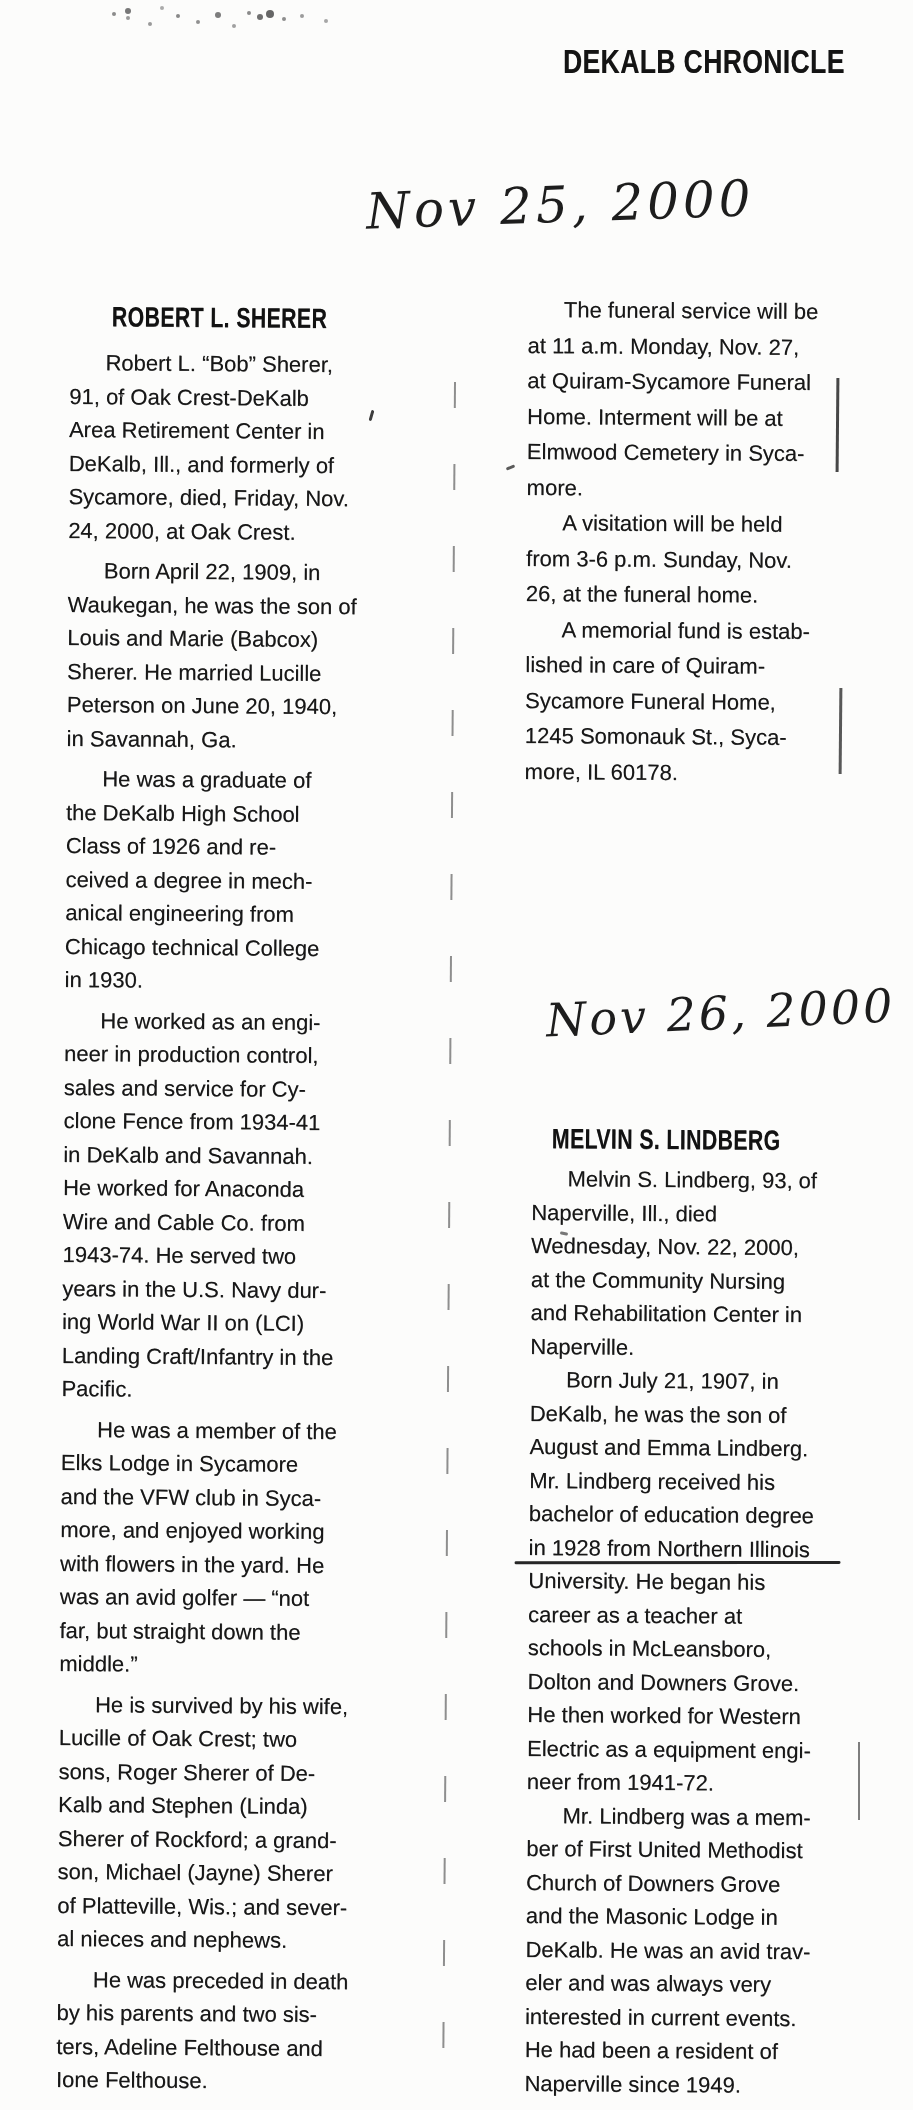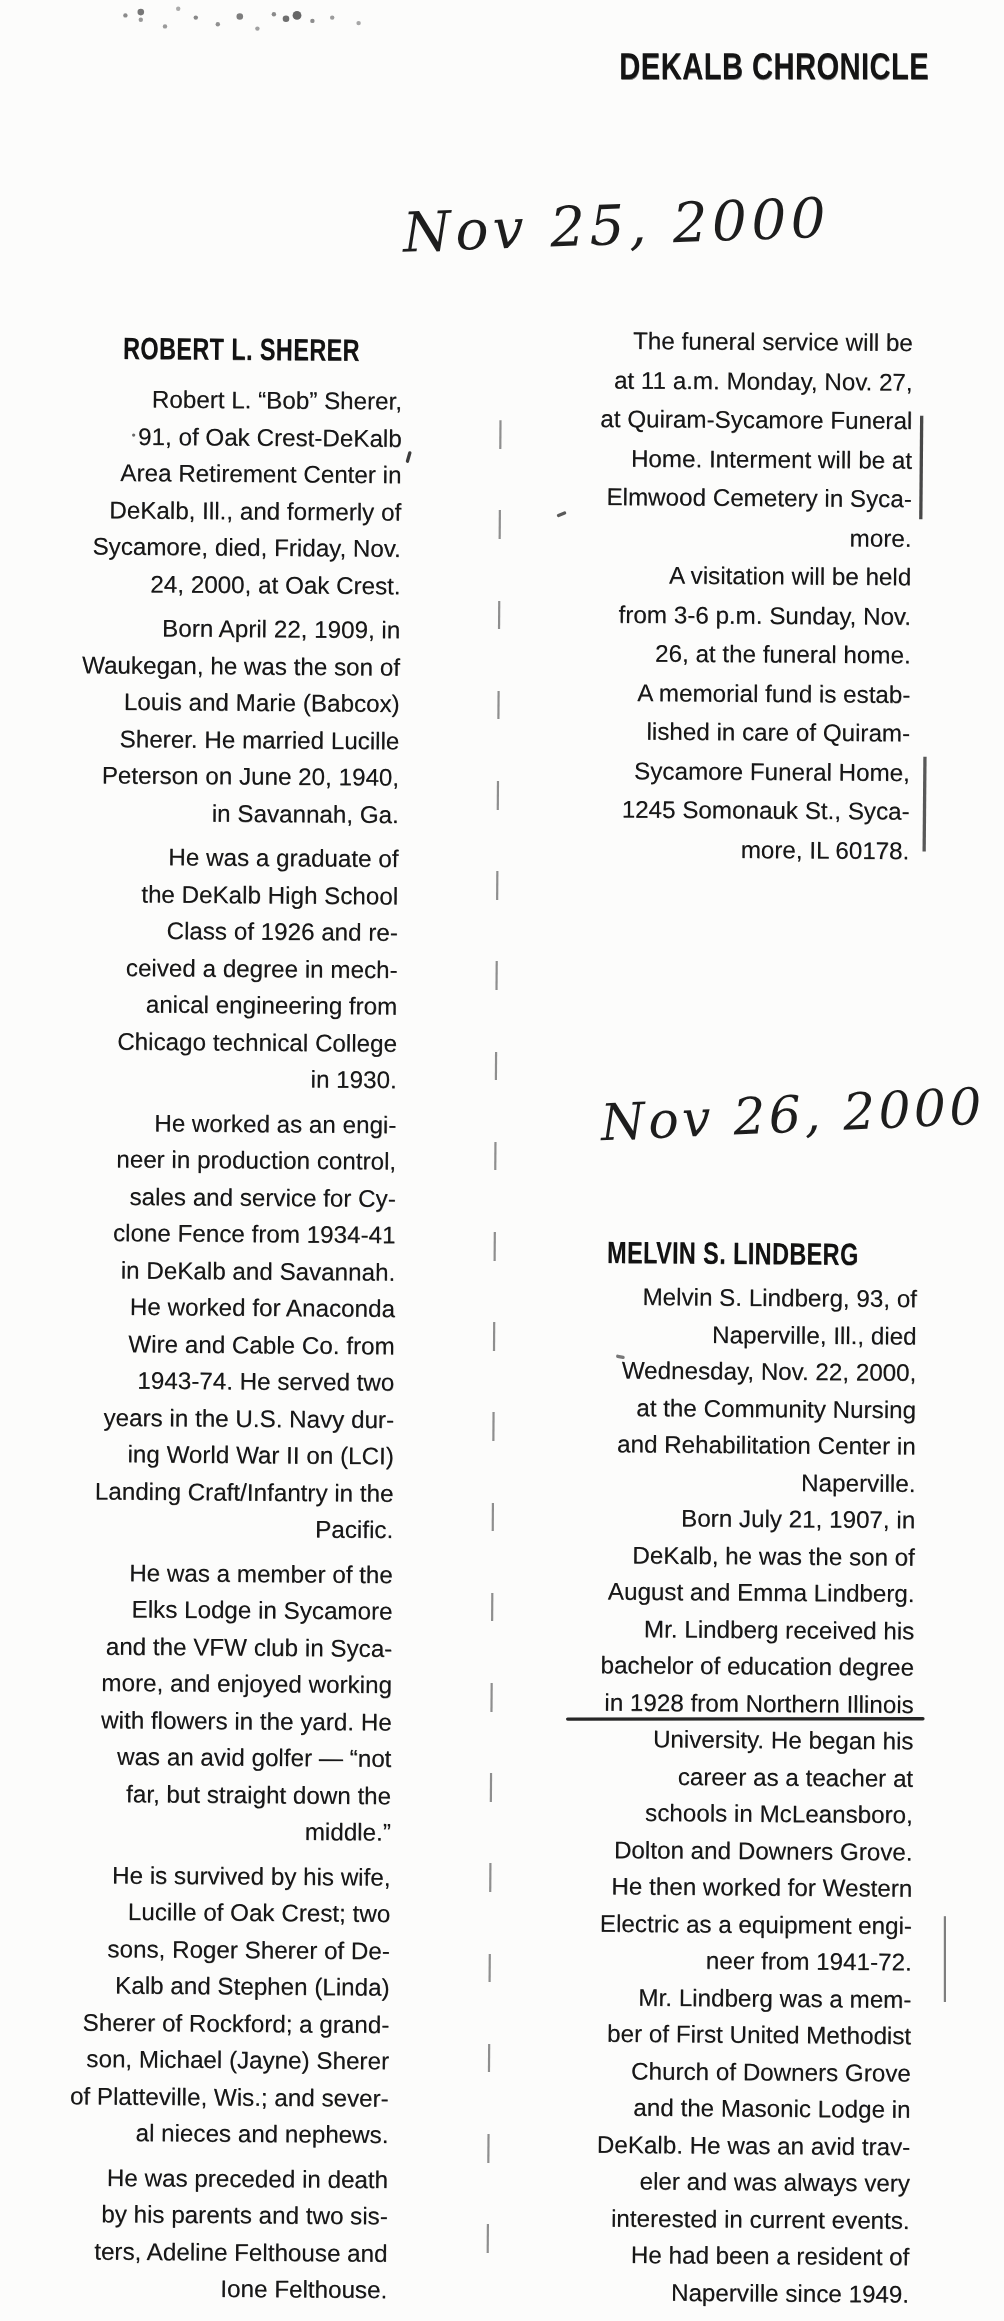--- a/index.html
+++ b/index.html
@@ -4,21 +4,20 @@
 <style>
   html,body{margin:0;padding:0;background:#e8e8e6;}
   .paper{
     position:relative;
     width:913px;height:2110px;
     margin:0 auto;
     background:#fcfcfb;
     overflow:hidden;
     font-family:"Liberation Sans","DejaVu Sans",sans-serif;
     color:#171717;
-    text-align:right;
   }
   
   .masthead{
     position:absolute;left:563px;top:42px;margin:0;
     font-size:34px;font-weight:700;letter-spacing:.5px;white-space:nowrap;
     transform:scaleX(.78);transform-origin:left top;
     color:#141414;
     text-shadow:.3px .3px 0 rgba(20,20,20,.55);
   }
   

